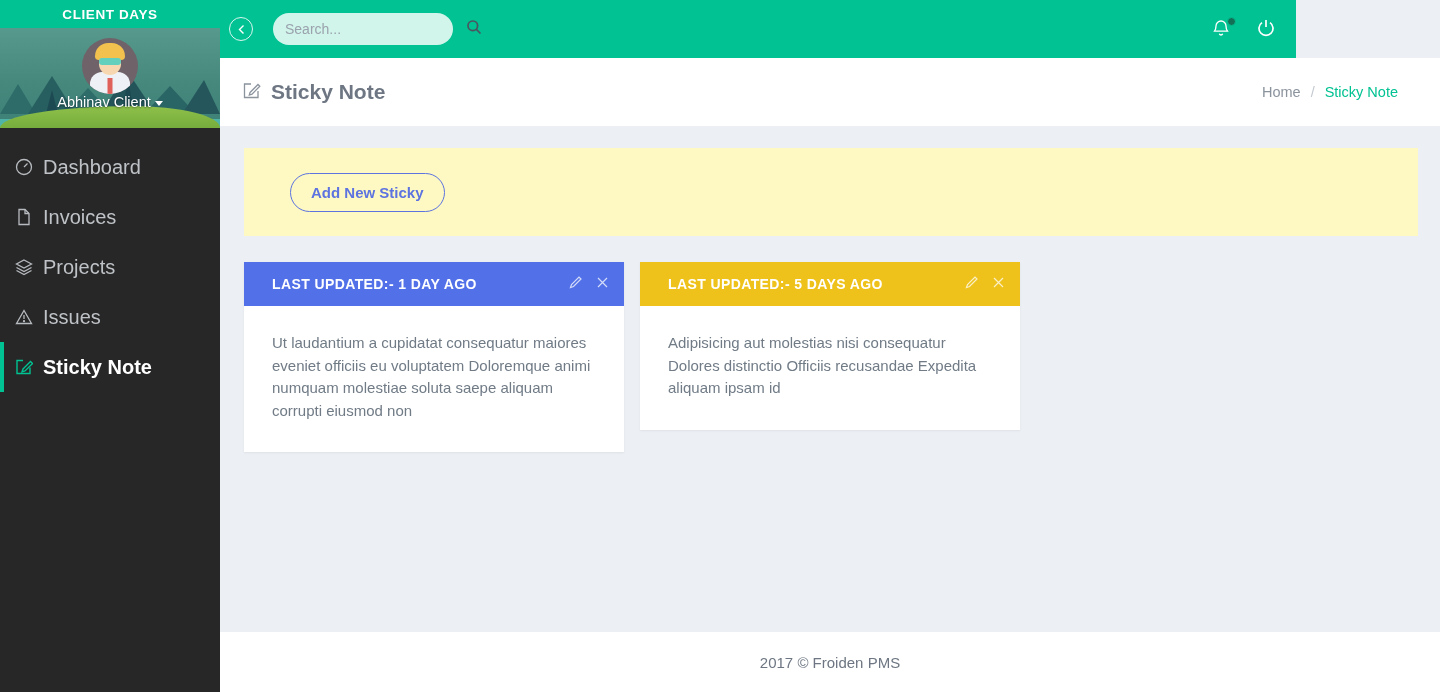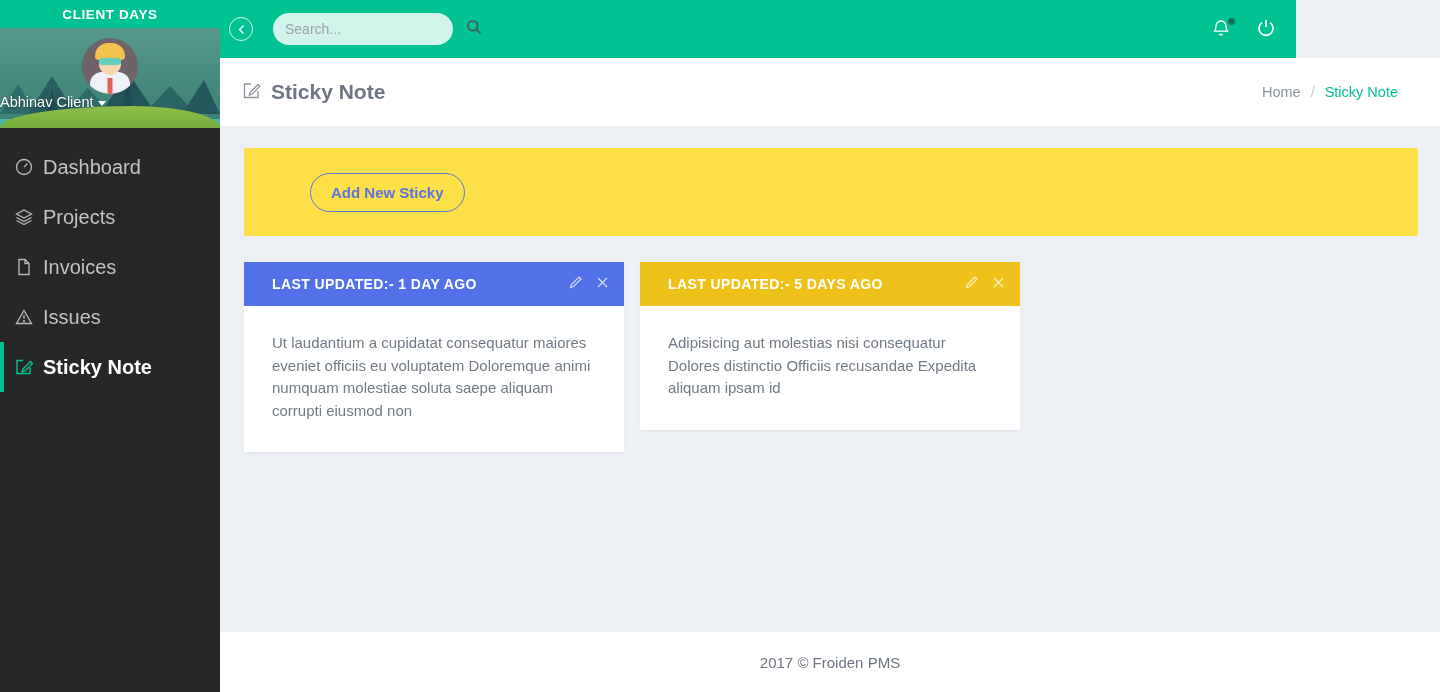--- a/index.html
+++ b/index.html
@@ -74,21 +74,21 @@
   #avatar .body {
     position: absolute; left: 8px; bottom: 0; width: 40px; height: 22px;
     background: #eef2f6; border-radius: 12px 12px 0 0;
   }
   #avatar .tie {
     position: absolute; left: 50%; bottom: 0; transform: translateX(-50%);
     width: 5px; height: 16px; background: #e0605a;
   }
   #profile-name {
     position: absolute; left: 0; bottom: 18px; width: 100%;
-    color: #ffffff;
+    text-align: center; color: #ffffff;
     font-size: 14.5px; font-weight: 500;
     text-shadow: 0 1px 2px rgba(0,0,0,.45);
   }
   #profile-name .caret {
     display: inline-block; margin-left: 4px;
     border-left: 4px solid transparent; border-right: 4px solid transparent;
     border-top: 5px solid #ffffff; vertical-align: middle;
   }
   #nav { padding-top: 14px; }
   .nav-item {
@@ -170,23 +170,23 @@
 
   
   #main {
     position: absolute; left: 220px; top: 126px;
     width: 1220px; height: 506px;
     background: #eceff4;
     padding: 22px 22px 0 24px;
     overflow: hidden;
   }
   #add-card {
-    background: #fde047; height: 88px;
+    background: #fef9c3; height: 88px;
     display: flex; align-items: center;
-    padding-left: 66px;
+    padding-left: 46px;
     margin-bottom: 26px;
   }
   #add-btn {
     border: 1.4px solid #5c73e0; color: #5c73e0;
     background: transparent;
     border-radius: 20px;
     font-family: "Liberation Sans", sans-serif;
     font-size: 15px; font-weight: bold;
     padding: 10px 20px; cursor: pointer;
   }
@@ -261,36 +261,36 @@
           <circle cx="9" cy="9" r="7.5"></circle>
             <path d="M9 9 L12.5 5.5"></path>
         </svg>
       </span>
       <span>Dashboard</span>
     </div>
 
     <div class="nav-item">
       <span class="nav-icon">
         <svg width="18" height="18" viewBox="0 0 18 18" fill="none" stroke-width="1.3">
+          <path d="M4 1.5 h6 l4 4 v11 h-10 z"></path>
+            <polyline points="10,1.5 10,5.5 14,5.5"></polyline>
+        </svg>
+      </span>
+      <span>Invoices</span>
+    </div>
+
+    <div class="nav-item">
+      <span class="nav-icon">
+        <svg width="18" height="18" viewBox="0 0 18 18" fill="none" stroke-width="1.3">
           <polygon points="9,2 16.5,6 9,10 1.5,6"></polygon>
             <polyline points="1.5,9.5 9,13.5 16.5,9.5"></polyline>
             <polyline points="1.5,12.5 9,16.5 16.5,12.5"></polyline>
         </svg>
       </span>
       <span>Projects</span>
-    </div>
-
-    <div class="nav-item">
-      <span class="nav-icon">
-        <svg width="18" height="18" viewBox="0 0 18 18" fill="none" stroke-width="1.3">
-          <path d="M4 1.5 h6 l4 4 v11 h-10 z"></path>
-            <polyline points="10,1.5 10,5.5 14,5.5"></polyline>
-        </svg>
-      </span>
-      <span>Invoices</span>
     </div>
 
     <div class="nav-item">
       <span class="nav-icon">
         <svg width="18" height="18" viewBox="0 0 18 18" fill="none" stroke-width="1.3">
           <polygon points="9,2.5 16.5,15.5 1.5,15.5"></polygon>
             <path d="M9 7 v4"></path>
             <circle cx="9" cy="13.2" r="0.5" fill="currentColor"></circle>
         </svg>
       </span>

